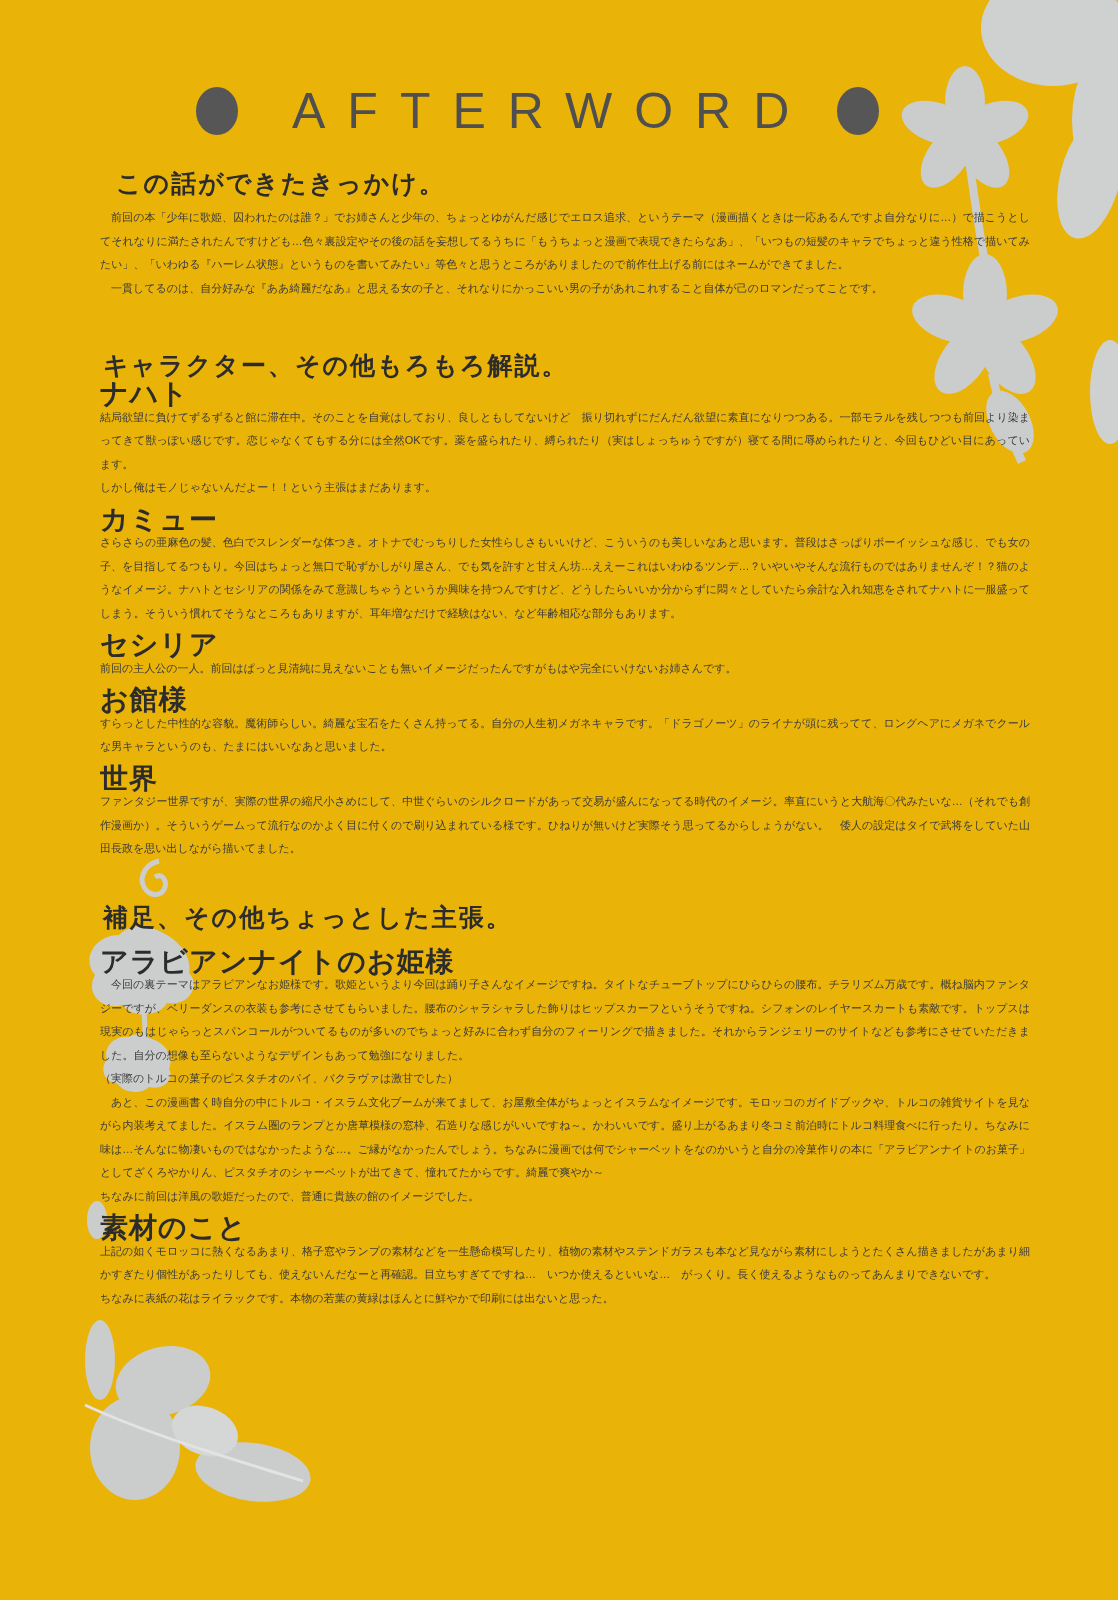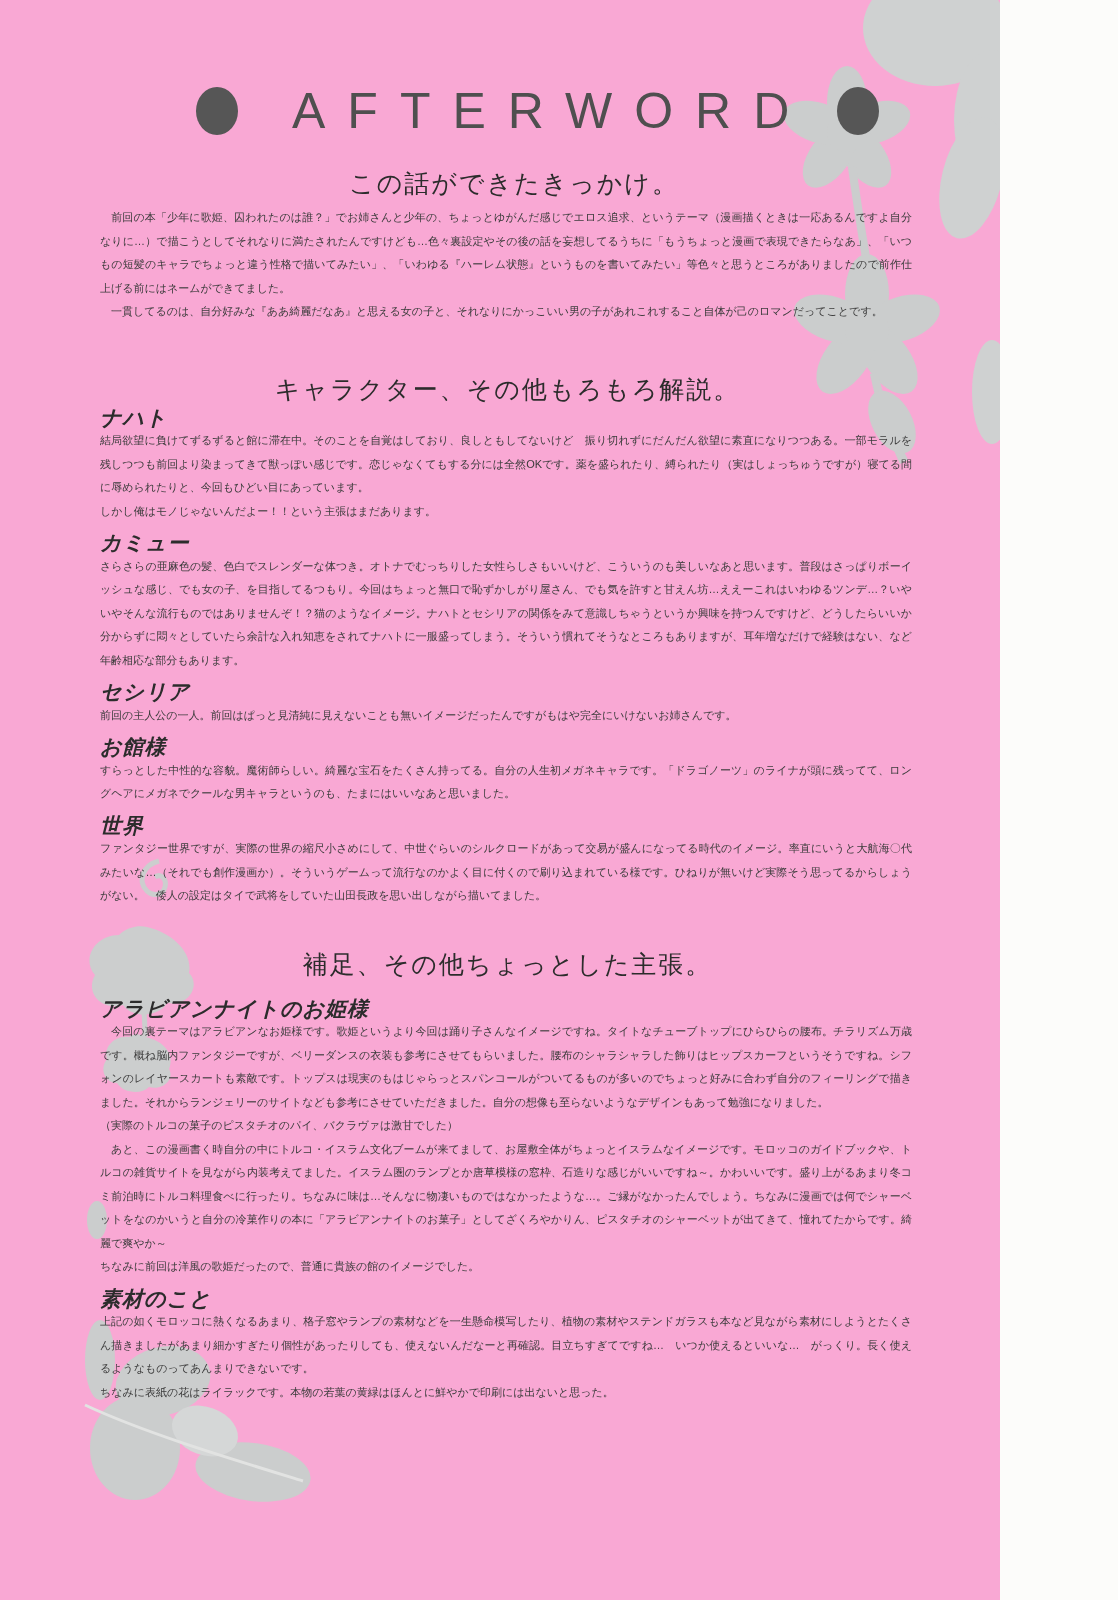--- a/index.html
+++ b/index.html
@@ -1,38 +1,38 @@
 <!DOCTYPE html>
 <html lang="ja"><head>
 <meta charset="utf-8">
 <style>
   html,body{margin:0;padding:0;}
   body{width:1118px;height:1600px;background:#fcfcfa;overflow:hidden;
        font-family:"Liberation Sans","DejaVu Sans",sans-serif;}
-  .page{position:relative;width:1000px;height:1600px;background:#f9a8d4;overflow:hidden;}
+  .page{position:relative;width:1118px;height:1600px;background:#eab308;overflow:hidden;}
   .decor{position:absolute;z-index:0;}
   .content{position:relative;z-index:1;padding:86px 88px 0 100px;}
 
   .title-row{display:flex;align-items:center;margin-left:96px;height:50px;}
   .dot{width:42px;height:48px;border-radius:50%;background:#565656;flex:0 0 auto;}
   .afterword-title{font-size:50px;line-height:50px;letter-spacing:22px;color:#4f4f4f;
       margin-left:54px;margin-right:26px;white-space:nowrap;font-weight:400;}
 
   section{margin:0;}
   .sec1{margin-top:32px;}
   .sec2{margin-top:50px;}
   .sec3{margin-top:41px;}
 
-  h2{font-size:25px;line-height:30px;font-weight:normal;color:#2c2c2c;
-     letter-spacing:2px;margin:0 0 8px 0;text-align:center;}
+  h2{font-size:25px;line-height:30px;font-weight:bold;color:#2c2c2c;
+     letter-spacing:2px;margin:0 0 8px 0;}
   .sec1 h2{margin-left:16px;}
   .sec2 h2,.sec3 h2{margin-bottom:0;margin-left:3px;}
 
-  h3{font-size:21px;line-height:23.5px;font-weight:bold;color:#2c2c2c;
-     letter-spacing:1px;margin:8px 0 0 0;font-style:italic;}
+  h3{font-size:28px;line-height:23.5px;font-weight:bold;color:#2c2c2c;
+     letter-spacing:1px;margin:8px 0 0 0;}
   h2 + h3{margin-top:2px;}
   .sec3 h3.first{margin-top:18px;}
 
   p{margin:0;font-size:11px;line-height:23.5px;color:#3b3b3b;
     text-align:justify;letter-spacing:0;}
 </style>
 </head>
 <body>
 
 <div class="page">

